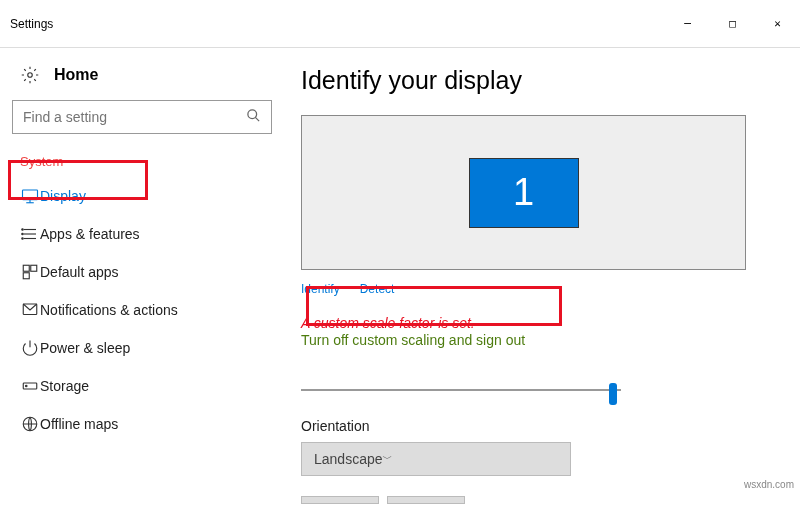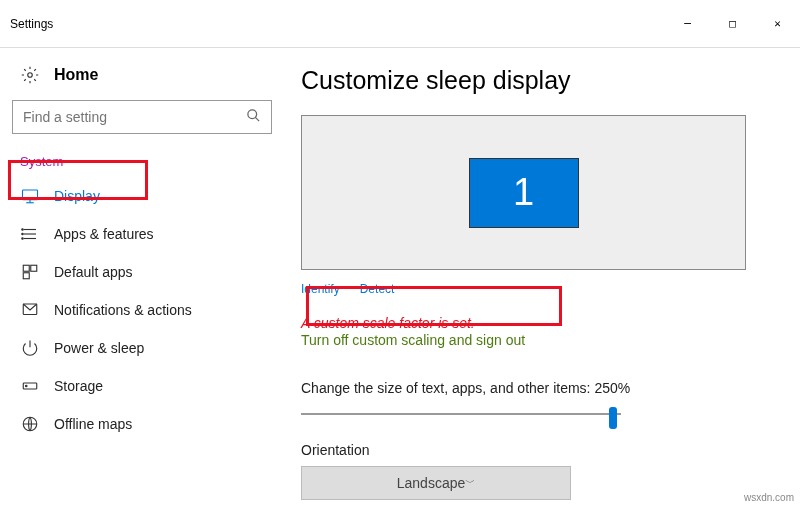--- a/index.html
+++ b/index.html
@@ -14,24 +14,24 @@
     
     .sidebar { width: 295px; padding: 12px 0 0 12px; }
     .home-row { display: flex; align-items: center; gap: 14px; padding: 6px 8px; margin-bottom: 10px; font-weight: bold; }
     .home-row .icon { width: 20px; display: flex; align-items: center; justify-content: center; }
     .home-label { font-size: 16px; }
     
     .search-box { display: flex; align-items: center; border: 1px solid #999; width: 260px; height: 34px; padding: 0 10px; margin-bottom: 16px; background: #fff; }
     .search-box input { flex: 1; border: none; outline: none; font-size: 14px; color: #666; }
     .search-icon { color: #666; font-size: 14px; }
     
-    .section-label { color: #a21caf; font-size: 13px; padding: 4px 8px 8px 8px; }
+    .section-label { color: #ef4444; font-size: 13px; padding: 4px 8px 8px 8px; }
     
     .nav-list { list-style: none; }
-    .nav-item { display: flex; align-items: center; gap: 14px; padding: 10px 8px; font-size: 14px; color: #222; cursor: pointer; }
+    .nav-item { display: flex; align-items: center; padding: 10px 8px; font-size: 14px; color: #222; cursor: pointer; }
     .nav-item .icon { width: 20px; display: flex; align-items: center; justify-content: center; color: #222; }
     .nav-item.active { color: #0078d7; }
     .nav-item.active .icon { color: #0078d7; }
     
     .highlight-display { position: absolute; border: 3px solid #e81123; left: 8px; top: 160px; width: 140px; height: 40px; pointer-events: none; }
     .highlight-scale { position: absolute; border: 3px solid #e81123; left: 306px; top: 286px; width: 256px; height: 40px; pointer-events: none; }
     
     .main { flex: 1; padding: 18px 30px 0 6px; overflow: hidden; }
     .main h1 { font-size: 25px; font-weight: 400; margin-bottom: 20px; }
     
@@ -43,27 +43,27 @@
     
     .scale-warning { color: #e81123; font-size: 14px; line-height: 1.3; font-style: italic; }
     .scale-action { color: #4d7c0f; font-size: 14px; cursor: pointer; margin-bottom: 32px; }
     
     .setting-label { font-size: 14px; color: #222; margin-bottom: 8px; }
     
     .slider { position: relative; width: 320px; height: 20px; margin-bottom: 18px; }
     .slider-track { position: absolute; top: 9px; left: 0; right: 0; height: 2px; background: #999; }
     .slider-thumb { position: absolute; right: 4px; top: 3px; width: 8px; height: 22px; background: #0078d7; border-radius: 3px; }
     
-    .dropdown { display: flex; align-items: center; justify-content: center; background: #ddd; border: 1px solid #bbb; width: 270px; height: 34px; padding: 0 12px; font-size: 14px; color: #444; margin-bottom: 20px; }
+    .dropdown { display: flex; align-items: center; justify-content: flex-start; background: #ddd; border: 1px solid #bbb; width: 270px; height: 34px; padding: 0 12px; font-size: 14px; color: #444; margin-bottom: 20px; }
     .dropdown .chevron { font-size: 10px; color: #666; }
     
     .btn-row { display: flex; gap: 8px; }
     .ghost-btn { width: 78px; height: 8px; background: #ddd; border: 1px solid #bbb; }
     
-    .watermark { position: absolute; right: 6px; bottom: 6px; font-size: 10px; color: #888; }
+    .watermark { position: absolute; right: 6px; bottom: 19px; font-size: 10px; color: #888; }
   </style>
 </head>
 <body>
 
 <div class="titlebar">
   <span class="titlebar-title">Settings</span>
   <div class="win-controls">
     <div class="win-btn">─</div>
     <div class="win-btn">□</div>
     <div class="win-btn">✕</div>
@@ -161,37 +161,36 @@
               <circle cx="12" cy="12" r="9"></circle>
               <path d="M3 12h18M12 3c2.5 3 2.5 15 0 18M12 3c-2.5 3-2.5 15 0 18"></path>
             </svg>
         </span>
         <span>Offline maps</span>
       </li>
     </ul>
   </div>
 
   <div class="main">
-    <h1>Customize sleep display</h1>
+    <h1>Identify your display</h1>
 
     <div class="monitor-preview">
       <div class="monitor-box">
         <span>1</span>
       </div>
     </div>
 
     <div class="link-row">
       <span class="link">Identify</span>
       <span class="link">Detect</span>
     </div>
 
     <div class="scale-warning">A custom scale factor is set.</div>
     <div class="scale-action">Turn off custom scaling and sign out</div>
 
-    <div class="setting-label">Change the size of text, apps, and other items: 250%</div>
     <div class="slider">
       <div class="slider-track"></div>
       <div class="slider-thumb"></div>
     </div>
 
     <div class="setting-label">Orientation</div>
     <div class="dropdown">
       <span>Landscape</span>
       <span class="chevron">﹀</span>
     </div>

